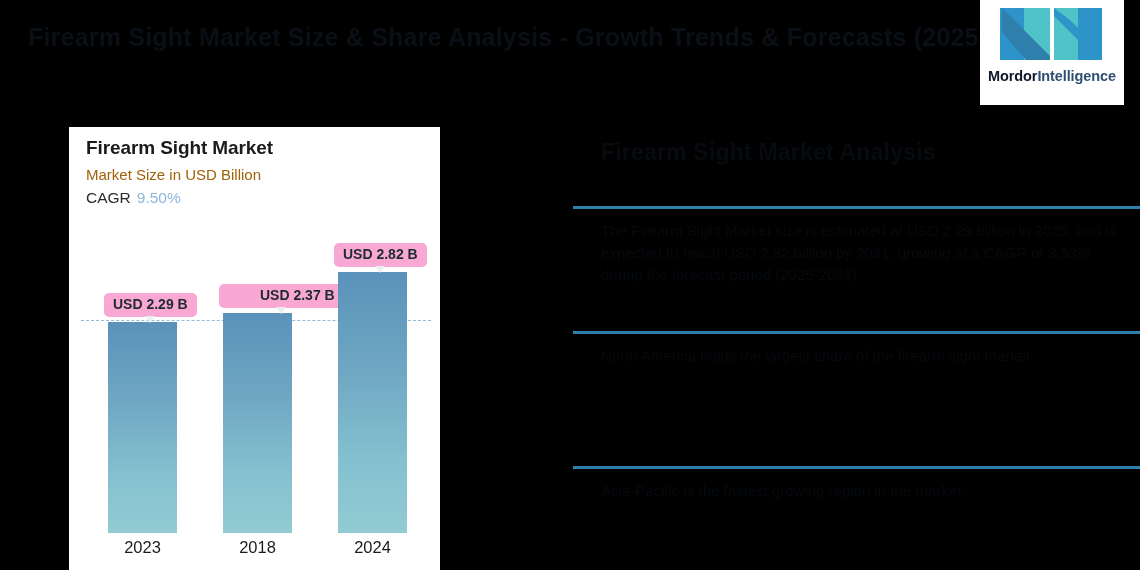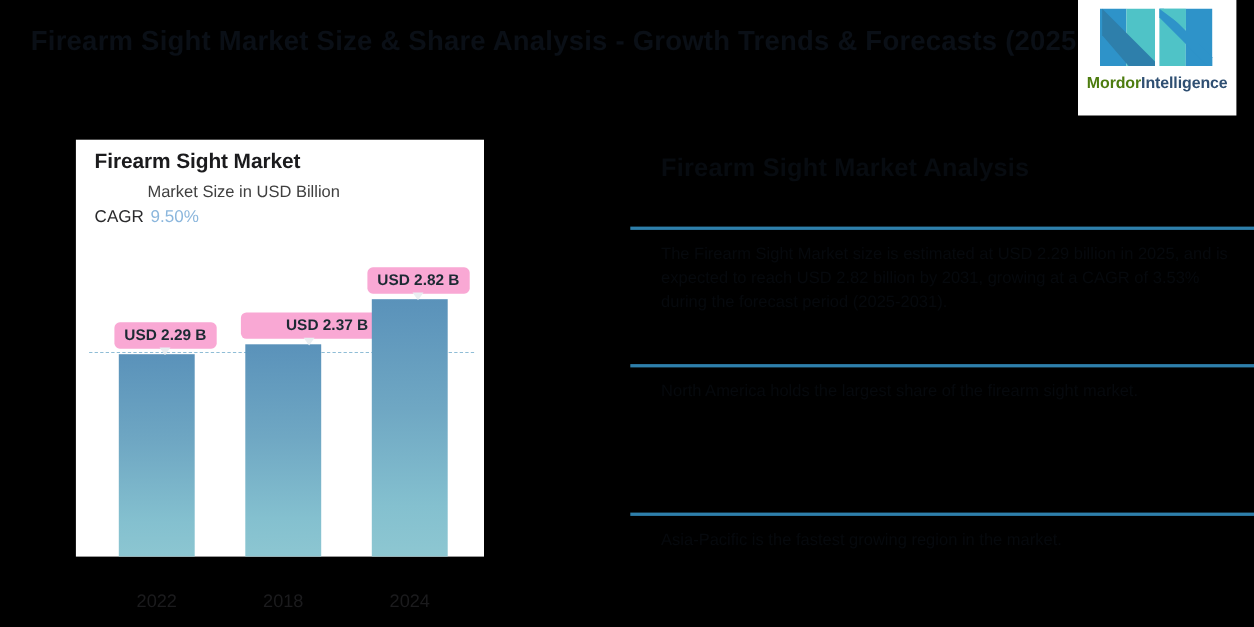--- a/index.html
+++ b/index.html
@@ -11,30 +11,30 @@
     font-size:25px; font-weight:700; letter-spacing:.2px;
     color:#0a0f16; white-space:nowrap; line-height:34px;
   }
   #logo-card{
     position:absolute; left:980px; top:0px; width:144px; height:105px;
     background:#ffffff; display:flex; flex-direction:column;
     align-items:center; justify-content:flex-start; padding-top:6px; box-sizing:border-box;
   }
   #logo-mark{width:108px;height:56px;display:block;}
   #logo-text{font-size:14.5px;margin-top:6px;letter-spacing:-.1px;white-space:nowrap;}
-  #logo-text .b{font-weight:700;color:#4d7c0f;}
+  #logo-text .b{font-weight:700;color:#0f172a;}
   #logo-text .l{font-weight:700;color:#2f4f72;}
 
   
   #chart-card{
-    position:absolute; left:69px; top:127px; width:371px; height:379px;
+    position:absolute; left:69px; top:127px; width:371px; height:443px;
     background:#ffffff; overflow:hidden;
   }
   #chart-title{position:absolute;left:17px;top:10px;font-size:19px;font-weight:700;color:#1b1b1d;letter-spacing:-.1px;}
-  #chart-subtitle{position:absolute;left:17px;top:39px;font-size:15px;font-weight:400;color:#404040;margin-left:48px;}
+  #chart-subtitle{position:absolute;left:17px;top:39px;font-size:15px;font-weight:400;color:#a16207;}
   #cagr-row{position:absolute;left:17px;top:62px;font-size:15.5px;color:#2a2a2c;white-space:nowrap;}
   #cagr-row .val{color:#8cb7dd;font-weight:400;margin-left:6px;}
 
   #plot{position:absolute;left:0;top:0;width:371px;height:443px;}
 
   .baseline{
     position:absolute; left:12px; width:350px; height:0;
     border-top:1.6px dashed #8fbdd6; top:193px;
   }
 
@@ -121,21 +121,21 @@
 
     <div class="bar" style="left:269px; top:145px; width:69px; height:261px;">
       <div class="bar-fill"></div>
     </div>
     <div class="callout" style="left:265px; top:116px;">
       <span>USD 2.82 B</span>
     </div>
   </div>
 </div>
 
-<div class="xlabel" style="left:108px;width:69px;">2022</div>
+<div class="xlabel" style="left:108px;width:69px;">2023</div>
 <div class="xlabel" style="left:223px;width:69px;">2018</div>
 <div class="xlabel" style="left:338px;width:69px;">2024</div>
 
 <div id="right-panel">
   <div id="panel-title">Firearm Sight Market Analysis</div>
 
   <div class="divider" style="top:76px;"></div>
   <div class="panel-row" style="top:90px;">
     <div class="row-text">The Firearm Sight Market size is estimated at USD 2.29 billion in 2025, and is expected to reach USD 2.82 billion by 2031, growing at a CAGR of 3.53% during the forecast period (2025-2031).</div>
   </div>

